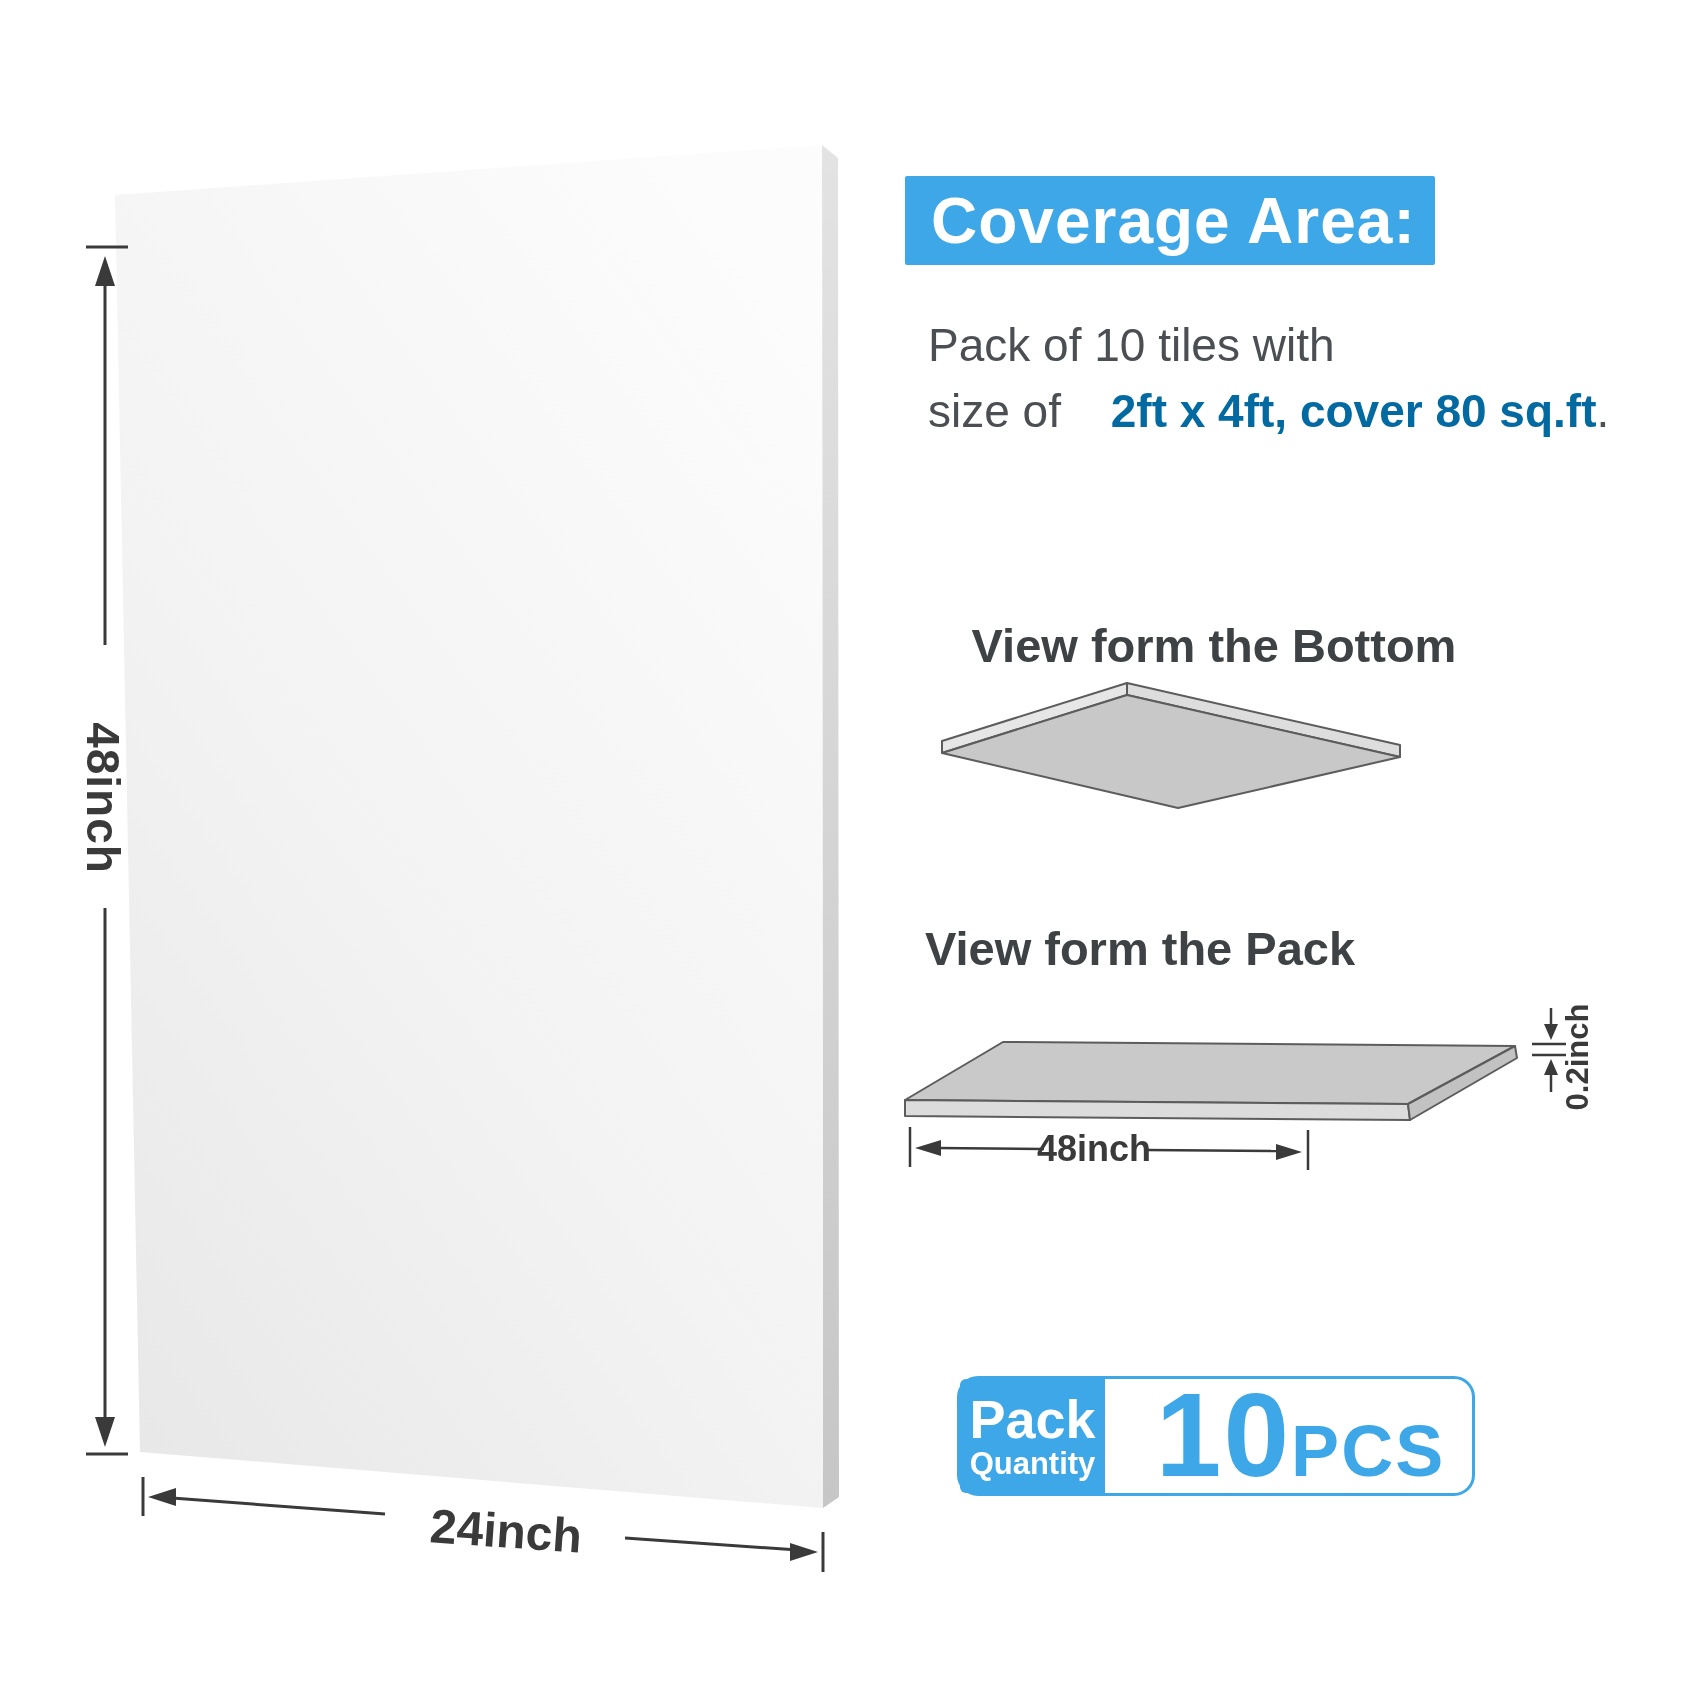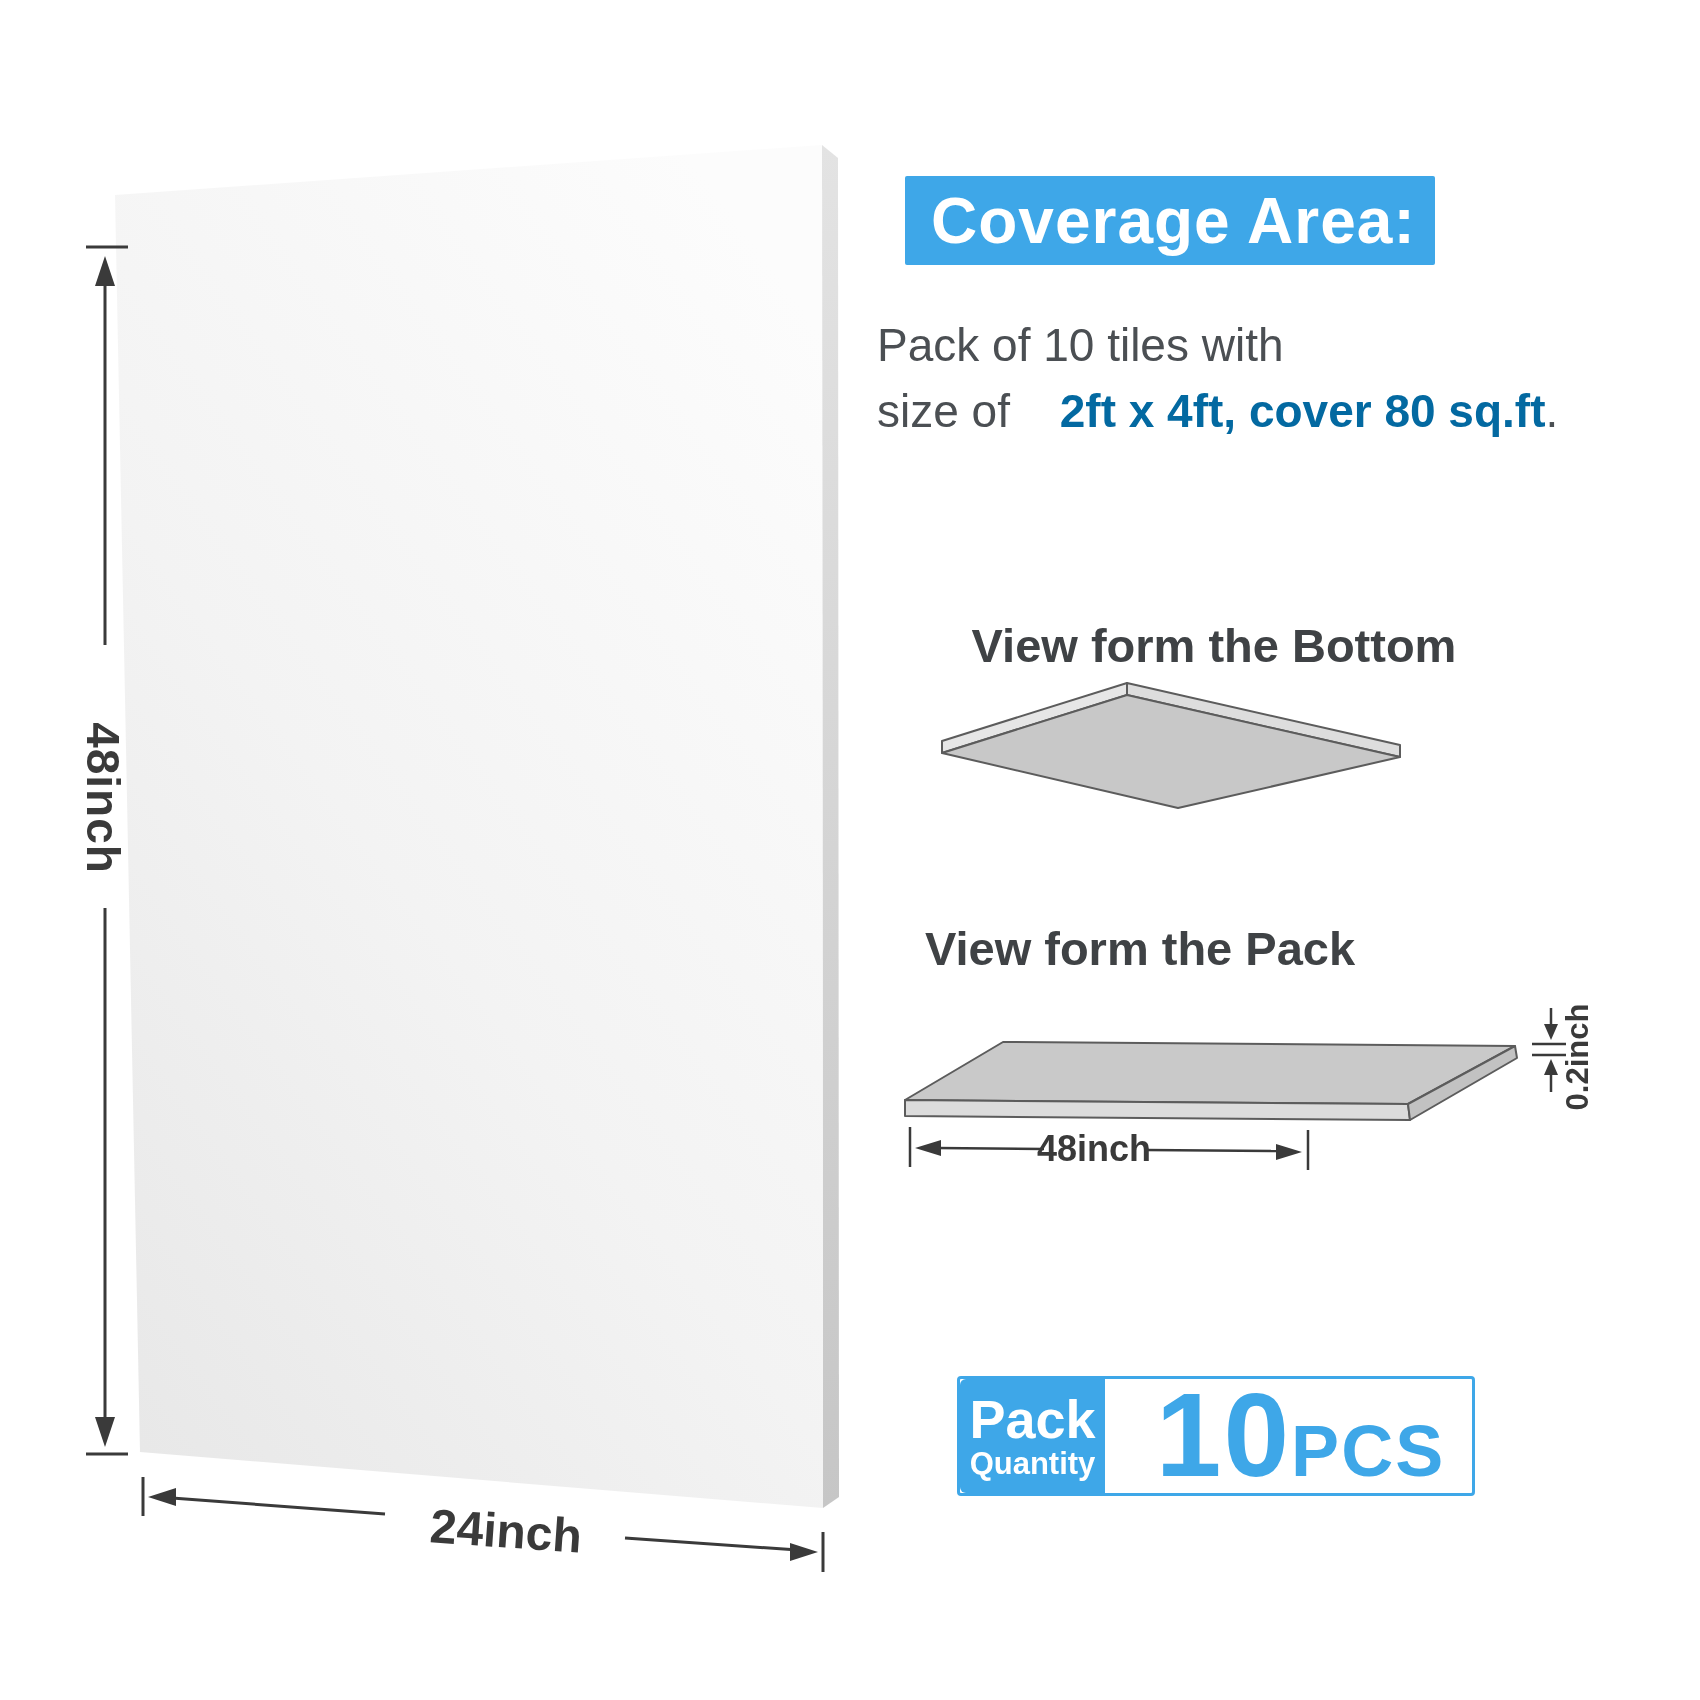--- a/index.html
+++ b/index.html
@@ -30,34 +30,34 @@
   }
   .banner{
     left:905px;top:176px;width:530px;height:89px;background:#3EA7E8;
     display:flex;align-items:center;border-radius:2px;
   }
   .banner .banner-text{
     color:#ffffff;font-size:64px;font-weight:700;padding-left:26px;letter-spacing:1px;
     white-space:nowrap;
   }
   .coverage-body{
-    left:877px;top:312px;width:640px;color:#4B4F53;font-size:46px;line-height:66px;
+    left:928px;top:312px;width:640px;color:#4B4F53;font-size:46px;line-height:66px;
     white-space:nowrap;
   }
   .coverage-body .hl{color:#0369a1;font-weight:700;margin-left:37px;}
   .view-title{
     color:#3F4245;font-size:47px;font-weight:700;white-space:nowrap;
     transform:translate(-50%,-50%);
     text-align:center;
   }
   .view-title.bottom{left:1214px;top:645px;}
   .view-title.side{left:1140px;top:948px;}
   .pack-box{
     left:957px;top:1376px;width:518px;height:120px;border:3px solid #3EA7E8;
-    border-radius:4px;background:#ffffff;box-sizing:border-box;display:flex;align-items:stretch;
+    border-radius:21px;background:#ffffff;box-sizing:border-box;display:flex;align-items:stretch;
   }
   .pack-left{
     width:145px;background:#3EA7E8;border-radius:6px 0 0 6px;color:#ffffff;
     display:flex;flex-direction:column;align-items:center;justify-content:center;flex:0 0 auto;
   }
   .pack-left .l1{font-size:54px;font-weight:700;line-height:56px;}
   .pack-left .l2{font-size:31px;font-weight:700;line-height:34px;}
   .pack-right{
     flex:1;display:flex;align-items:baseline;justify-content:center;color:#3EA7E8;padding-left:24px;
   }

